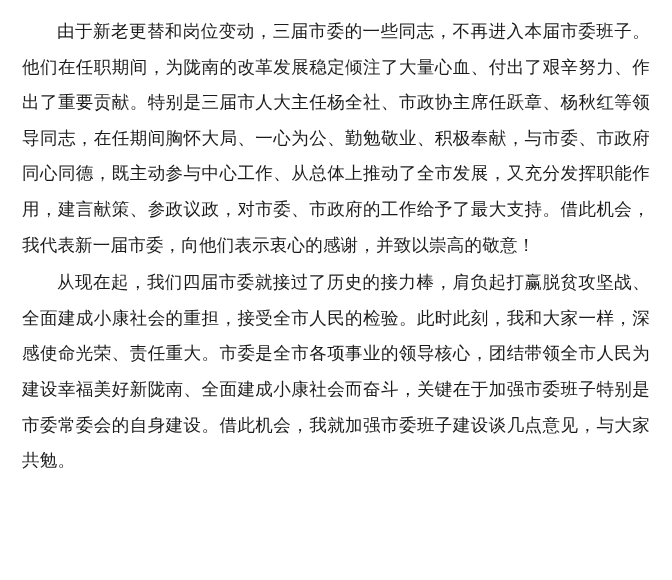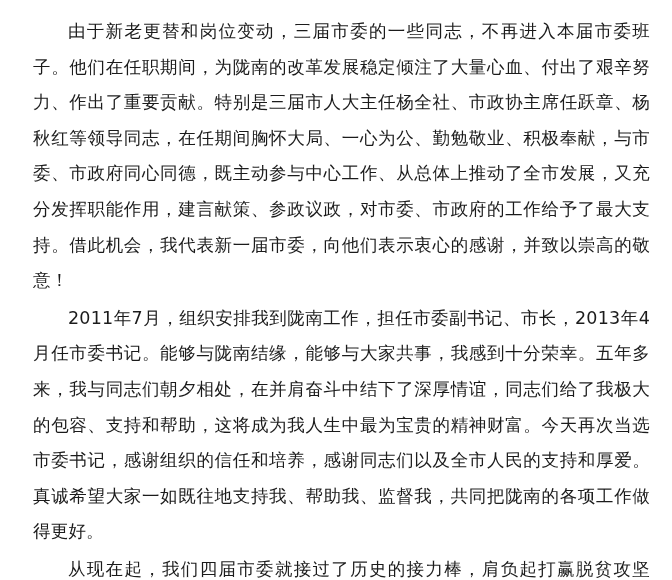--- a/index.html
+++ b/index.html
@@ -10,21 +10,21 @@
     width: 672px;
     height: 580px;
     background: #ffffff;
     font-family: "DejaVu Sans", "Liberation Sans", sans-serif;
   }
   .page {
     position: relative;
     width: 672px;
     height: 580px;
     box-sizing: border-box;
-    padding: 14px 22px 10px 33px;
+    padding: 14px 22px 10px 22px;
     background: #ffffff;
     overflow: hidden;
   }
   .doc-body {
     color: #1b1b1b;
     font-size: 17.5px;
     line-height: 35.6px;
     text-align: justify;
     text-justify: inter-ideograph;
     letter-spacing: 0.2px;
@@ -37,16 +37,15 @@
   .para + .para {
     margin-top: 2px;
   }
 </style>
 </head>
 <body>
 
 <div class="page">
   <div class="doc-body">
     <p class="para">由于新老更替和岗位变动，三届市委的一些同志，不再进入本届市委班子。他们在任职期间，为陇南的改革发展稳定倾注了大量心血、付出了艰辛努力、作出了重要贡献。特别是三届市人大主任杨全社、市政协主席任跃章、杨秋红等领导同志，在任期间胸怀大局、一心为公、勤勉敬业、积极奉献，与市委、市政府同心同德，既主动参与中心工作、从总体上推动了全市发展，又充分发挥职能作用，建言献策、参政议政，对市委、市政府的工作给予了最大支持。借此机会，我代表新一届市委，向他们表示衷心的感谢，并致以崇高的敬意！</p>
-    <p class="para">2011年7月，组织安排我到陇南工作，担任市委副书记、市长，2013年4月任市委书记。能够与陇南结缘，能够与大家共事，我感到十分荣幸。五年多来，我与同志们朝夕相处，在并肩奋斗中结下了深厚情谊，同志们给了我极大的包容、支持和帮助，这将成为我人生中最为宝贵的精神财富。今天再次当选市委书记，感谢组织的信任和培养，感谢同志们以及全市人民的支持和厚爱。真诚希望大家一如既往地支持我、帮助我、监督我，共同把陇南的各项工作做得更好。</p>
     <p class="para">从现在起，我们四届市委就接过了历史的接力棒，肩负起打赢脱贫攻坚战、全面建成小康社会的重担，接受全市人民的检验。此时此刻，我和大家一样，深感使命光荣、责任重大。市委是全市各项事业的领导核心，团结带领全市人民为建设幸福美好新陇南、全面建成小康社会而奋斗，关键在于加强市委班子特别是市委常委会的自身建设。借此机会，我就加强市委班子建设谈几点意见，与大家共勉。</p>
   </div>
 </div>
 
 </body></html>

